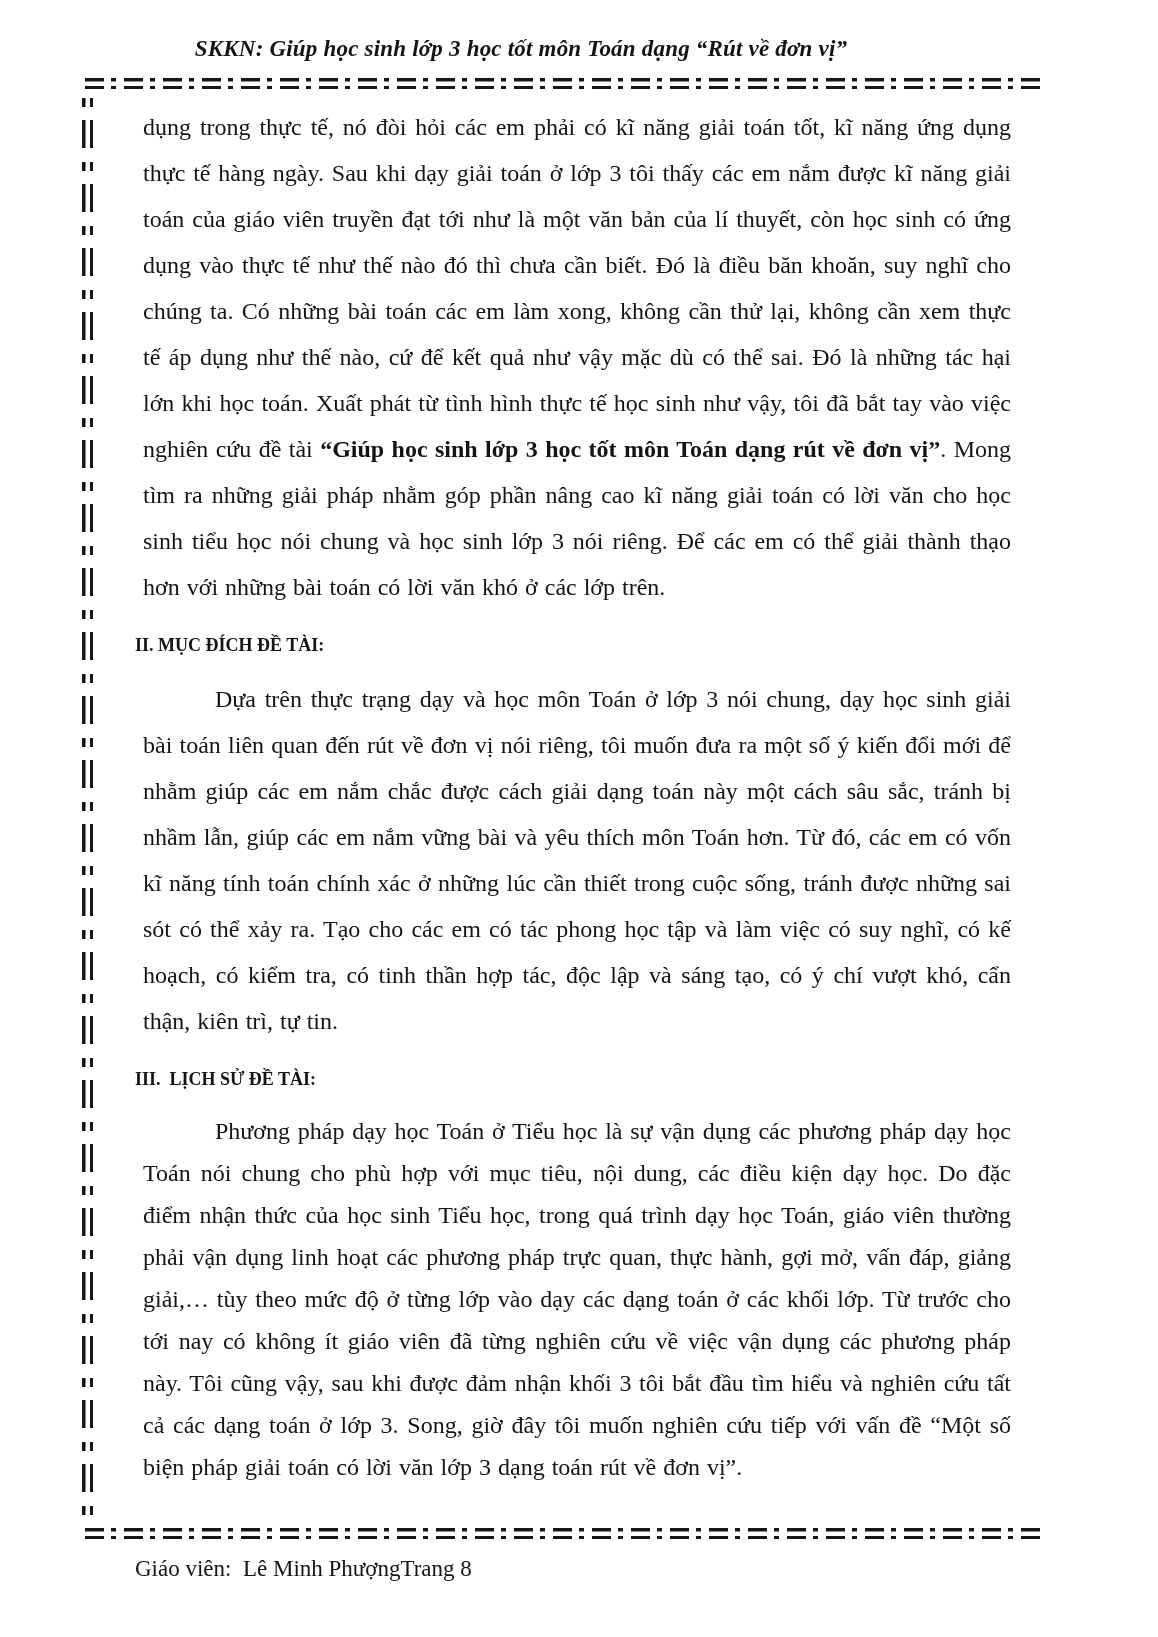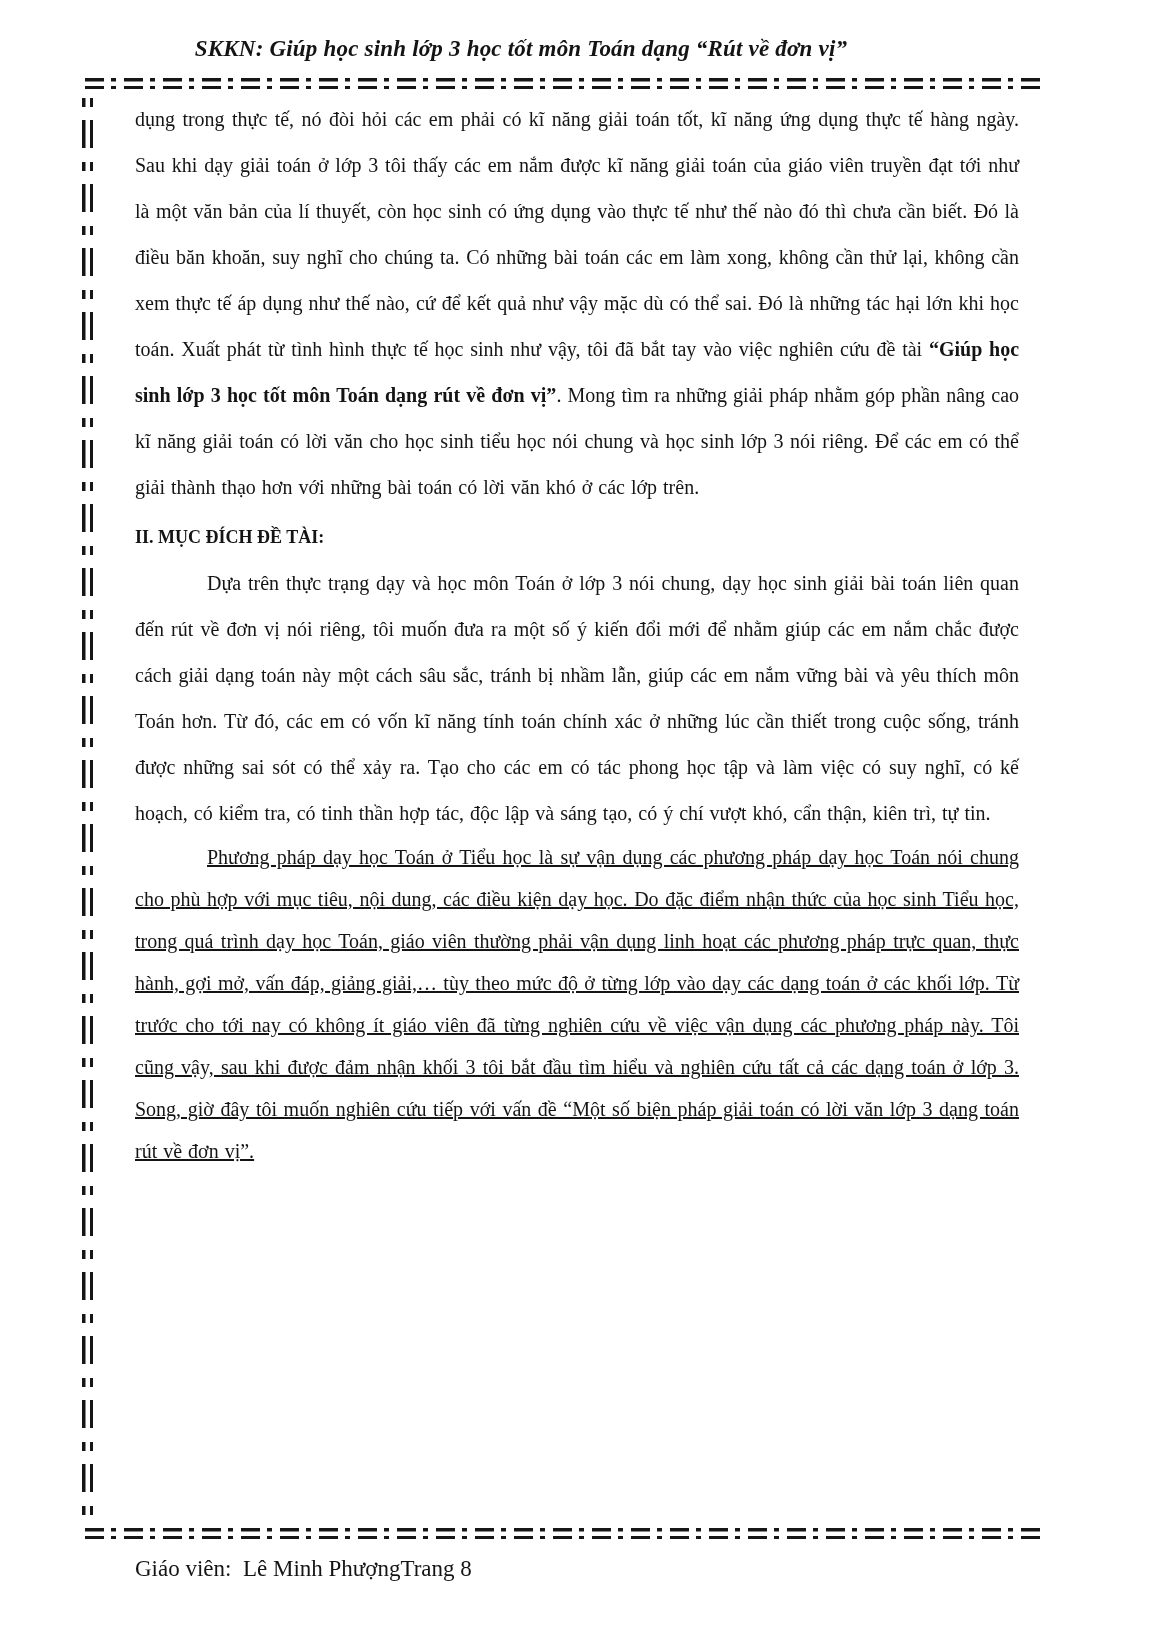--- a/index.html
+++ b/index.html
@@ -55,27 +55,27 @@
   .border-left { left: 82px; }
   .border-right { left: 1052px; }
   
   .content {
     position: absolute;
     left: 135px;
     top: 96px;
     width: 884px;
   }
   .para {
-    margin: 0;
-    font-size: 20px;
+    margin: 8px;
+    font-size: 24px;
     line-height: 46px;
     text-align: justify;
     word-spacing: 1px;
   }
-  .para.tight { line-height: 42px; text-decoration: underline; }
+  .para.tight { line-height: 42px; }
   .indent { text-indent: 72px; }
   .heading {
     margin: 0;
     padding-top: 4px;
     font-size: 18px;
     font-weight: bold;
     line-height: 46px;
     text-align: left;
   }
   
@@ -102,20 +102,21 @@
   <div class="border-v border-right"></div>
 
   <div class="content">
 
     <p class="para"><span>dụng trong thực tế, nó đòi hỏi các em phải có kĩ năng giải toán tốt, kĩ năng ứng dụng thực tế hàng ngày. Sau khi dạy giải toán ở lớp 3 tôi thấy các em nắm được kĩ năng giải toán của giáo viên truyền đạt tới như là một văn bản của lí thuyết, còn học sinh có ứng dụng vào thực tế như thế nào đó thì chưa cần biết. Đó là điều băn khoăn, suy nghĩ cho chúng ta. Có những bài toán các em làm xong, không cần thử lại, không cần xem thực tế áp dụng như thế nào, cứ để kết quả như vậy mặc dù có thể sai. Đó là những tác hại lớn khi học toán. Xuất phát từ tình hình thực tế học sinh như vậy, tôi đã bắt tay vào việc nghiên cứu đề tài </span><b>“Giúp học sinh lớp 3 học tốt môn Toán dạng rút về đơn vị”</b><span>. Mong tìm ra những giải pháp nhằm góp phần nâng cao kĩ năng giải toán có lời văn cho học sinh tiểu học nói chung và học sinh lớp 3 nói riêng. Để các em có thể giải thành thạo hơn với những bài toán có lời văn khó ở các lớp trên.</span></p>
 
     <h2 class="heading">II. MỤC ĐÍCH ĐỀ TÀI:</h2>
 
     <p class="para indent">Dựa trên thực trạng dạy và học môn Toán ở lớp 3 nói chung, dạy học sinh giải bài toán liên quan đến rút về đơn vị nói riêng, tôi muốn đưa ra một số ý kiến đổi mới để nhằm giúp các em nắm chắc được cách giải dạng toán này một cách sâu sắc, tránh bị nhầm lẫn, giúp các em nắm vững bài và yêu thích môn Toán hơn. Từ đó, các em có vốn kĩ năng tính toán chính xác ở những lúc cần thiết trong cuộc sống, tránh được những sai sót có thể xảy ra. Tạo cho các em có tác phong học tập và làm việc có suy nghĩ, có kế hoạch, có kiểm tra, có tinh thần hợp tác, độc lập và sáng tạo, có ý chí vượt khó, cẩn thận, kiên trì, tự tin.</p>
 
+    <h2 class="heading">III.&nbsp; LỊCH SỬ ĐỀ TÀI:</h2>
 
     <p class="para indent tight">Phương pháp dạy học Toán ở Tiểu học là sự vận dụng các phương pháp dạy học Toán nói chung cho phù hợp với mục tiêu, nội dung, các điều kiện dạy học. Do đặc điểm nhận thức của học sinh Tiểu học, trong quá trình dạy học Toán, giáo viên thường phải vận dụng linh hoạt các phương pháp trực quan, thực hành, gợi mở, vấn đáp, giảng giải,… tùy theo mức độ ở từng lớp vào dạy các dạng toán ở các khối lớp. Từ trước cho tới nay có không ít giáo viên đã từng nghiên cứu về việc vận dụng các phương pháp này. Tôi cũng vậy, sau khi được đảm nhận khối 3 tôi bắt đầu tìm hiểu và nghiên cứu tất cả các dạng toán ở lớp 3. Song, giờ đây tôi muốn nghiên cứu tiếp với vấn đề “Một số biện pháp giải toán có lời văn lớp 3 dạng toán rút về đơn vị”.</p>
 
   </div>
 
   <div class="border-h border-bottom"></div>
 
   <div class="doc-footer">
     <span>Giáo viên:&nbsp; Lê Minh Phượng</span>
     <span>Trang 8</span>

